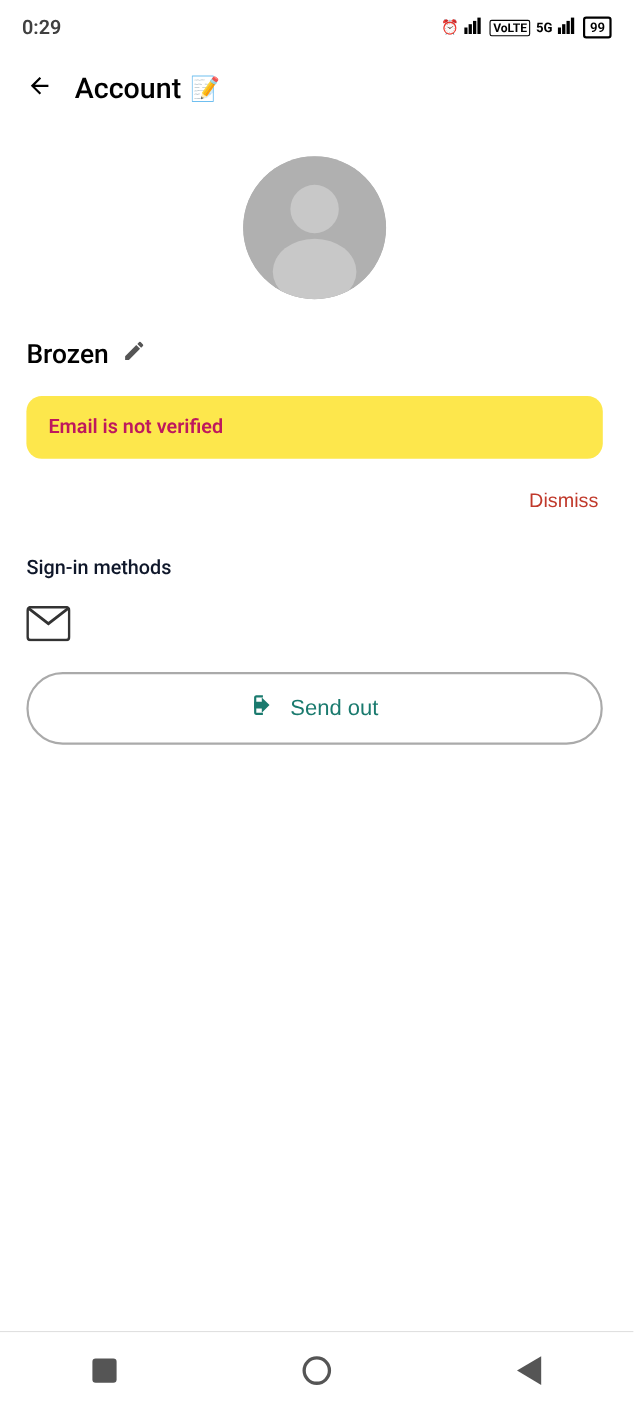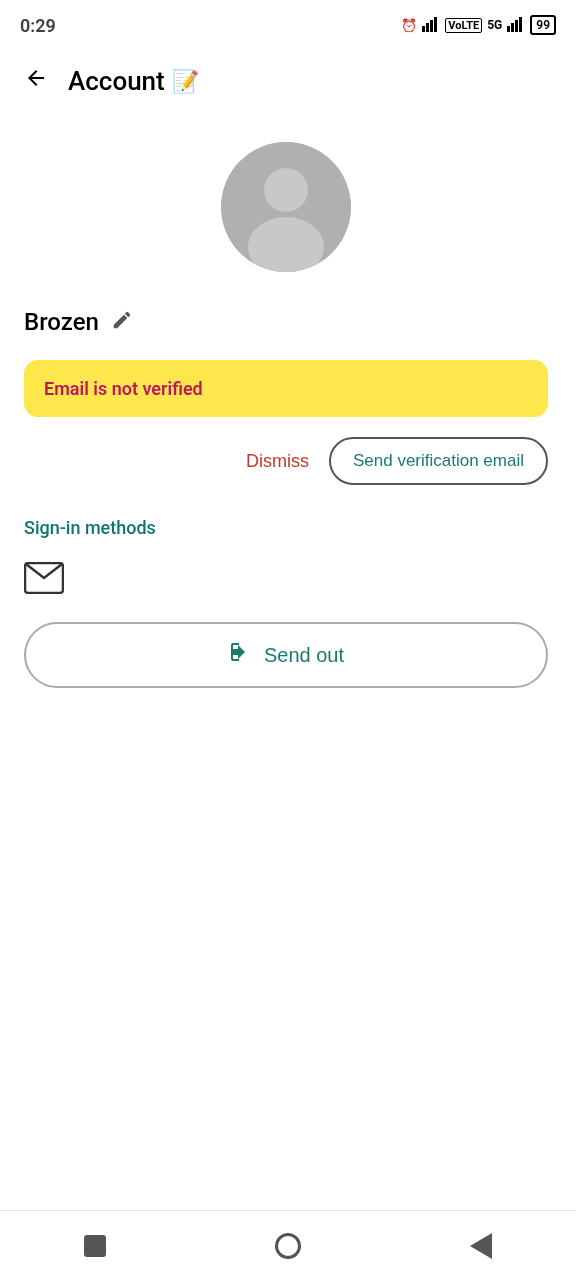--- a/index.html
+++ b/index.html
@@ -164,21 +164,21 @@
       font-weight: 500;
       color: #1a7a6e;
       cursor: pointer;
     }
 
     
     .section-label {
       width: 100%;
       font-size: 18px;
       font-weight: 500;
-      color: #0f766e;
+      color: #0f172a;
       margin-bottom: 16px;
     }
     .email-icon-container {
       width: 100%;
       padding: 8px 0 24px 0;
     }
     .email-icon {
       display: inline-block;
     }
 
@@ -328,21 +328,20 @@
       </svg>
     </button>
   </div>
 
   <div class="warning-banner">
     <span class="warning-text">Email is not verified</span>
   </div>
 
   <div class="action-row">
     <button class="dismiss-btn">Dismiss</button>
-    <button class="send-verify-btn">Send verification email</button>
   </div>
 
   <div class="section-label">Sign-in methods</div>
 
   <div class="email-icon-container">
     <span class="email-icon">
       <svg width="40" height="32" viewBox="0 0 40 32" fill="none" xmlns="http://www.w3.org/2000/svg">
         <rect x="1" y="1" width="38" height="30" rx="3" stroke="#333" stroke-width="2.5" fill="none"></rect>
         <path d="M2 2l18 14L38 2" stroke="#333" stroke-width="2.5" fill="none"></path>
       </svg>

